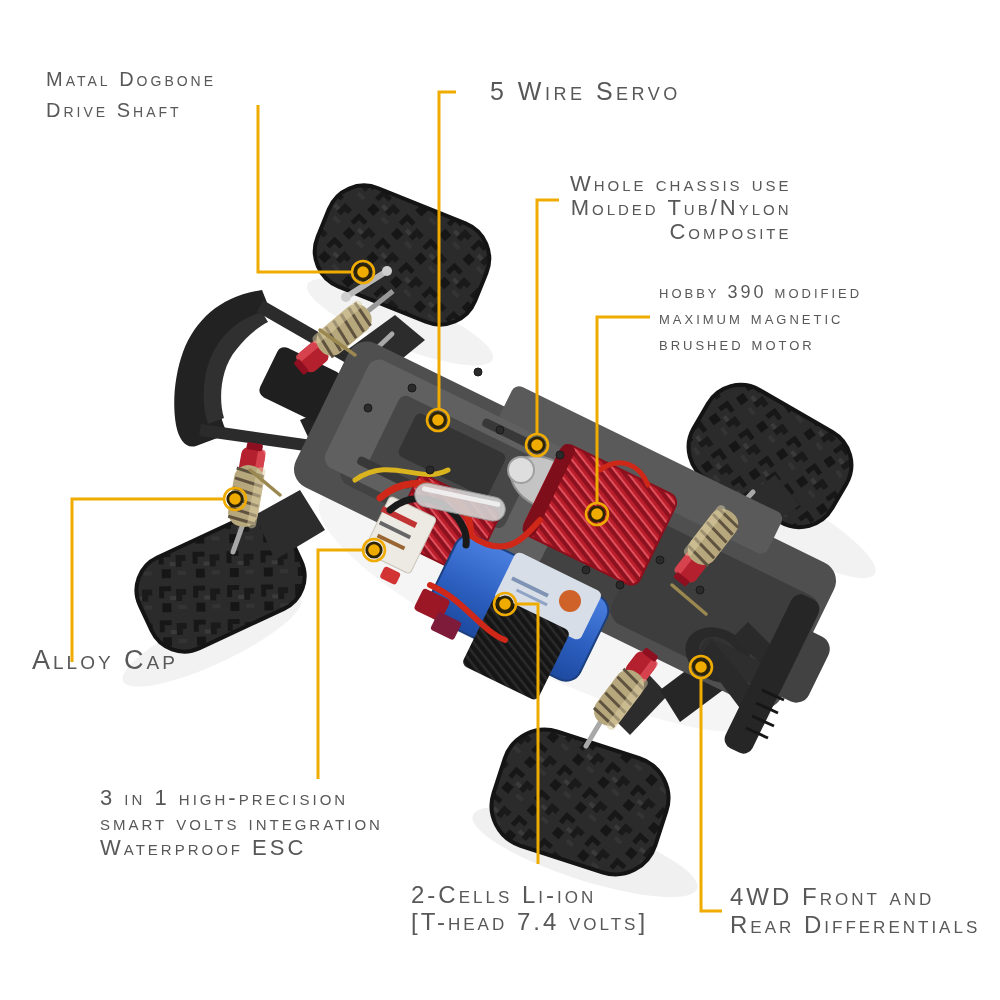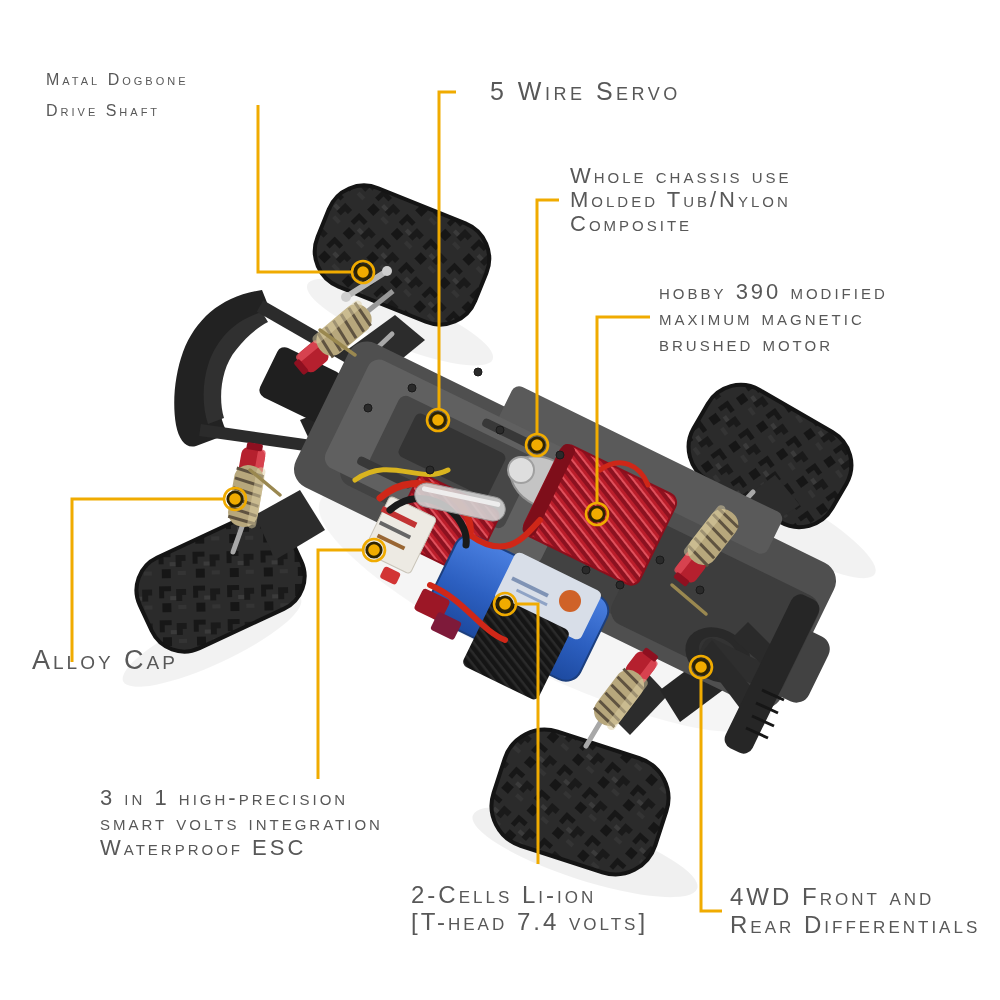--- a/index.html
+++ b/index.html
@@ -7,24 +7,24 @@
     position:relative;width:1000px;height:1000px;overflow:hidden;
     background:var(--page-bg,#ffffff);
     font-family:"Liberation Sans",sans-serif;
   }
   #art{position:absolute;left:0;top:0;}
   .lbl{
     position:absolute;color:var(--label-text,#585858);
     font-variant:small-caps;letter-spacing:3px;white-space:nowrap;
     font-size:24px;line-height:28px;font-weight:400;
   }
-  .lbl-dogbone{left:46px;top:64px;font-size:16px;line-height:31px;}
+  .lbl-dogbone{left:46px;top:64px;font-size:20px;line-height:31px;}
   .lbl-servo{left:464px;top:77px;font-size:25px;letter-spacing:3.5px;margin-left:26px;}
-  .lbl-chassis{left:570px;top:164px;font-size:22px;line-height:24px;}
-  .lbl-motor{left:659px;top:279px;font-size:22px;line-height:26px;}
+  .lbl-chassis{left:570px;top:172px;font-size:22px;line-height:24px;text-align:right;}
+  .lbl-motor{left:659px;top:279px;font-size:18px;line-height:26px;}
   .lbl-shocks{left:32px;top:648px;font-size:27px;line-height:24px;}
   .lbl-esc{left:100px;top:785px;font-size:22px;line-height:25px;}
   .lbl-battery{left:411px;top:881px;font-size:24px;line-height:27px;}
   .lbl-diff{left:730px;top:883px;font-size:24px;line-height:28px;}
   .leader{fill:none;stroke:var(--accent,#f0ab00);stroke-width:3;}
   .dot-o{fill:none;stroke:var(--accent,#f0ab00);stroke-width:2.6;}
   .dot-i{fill:var(--accent,#f0ab00);stroke:var(--dot-ring,#2e2300);stroke-width:2.8;}
 </style>
 </head>
 <body>

